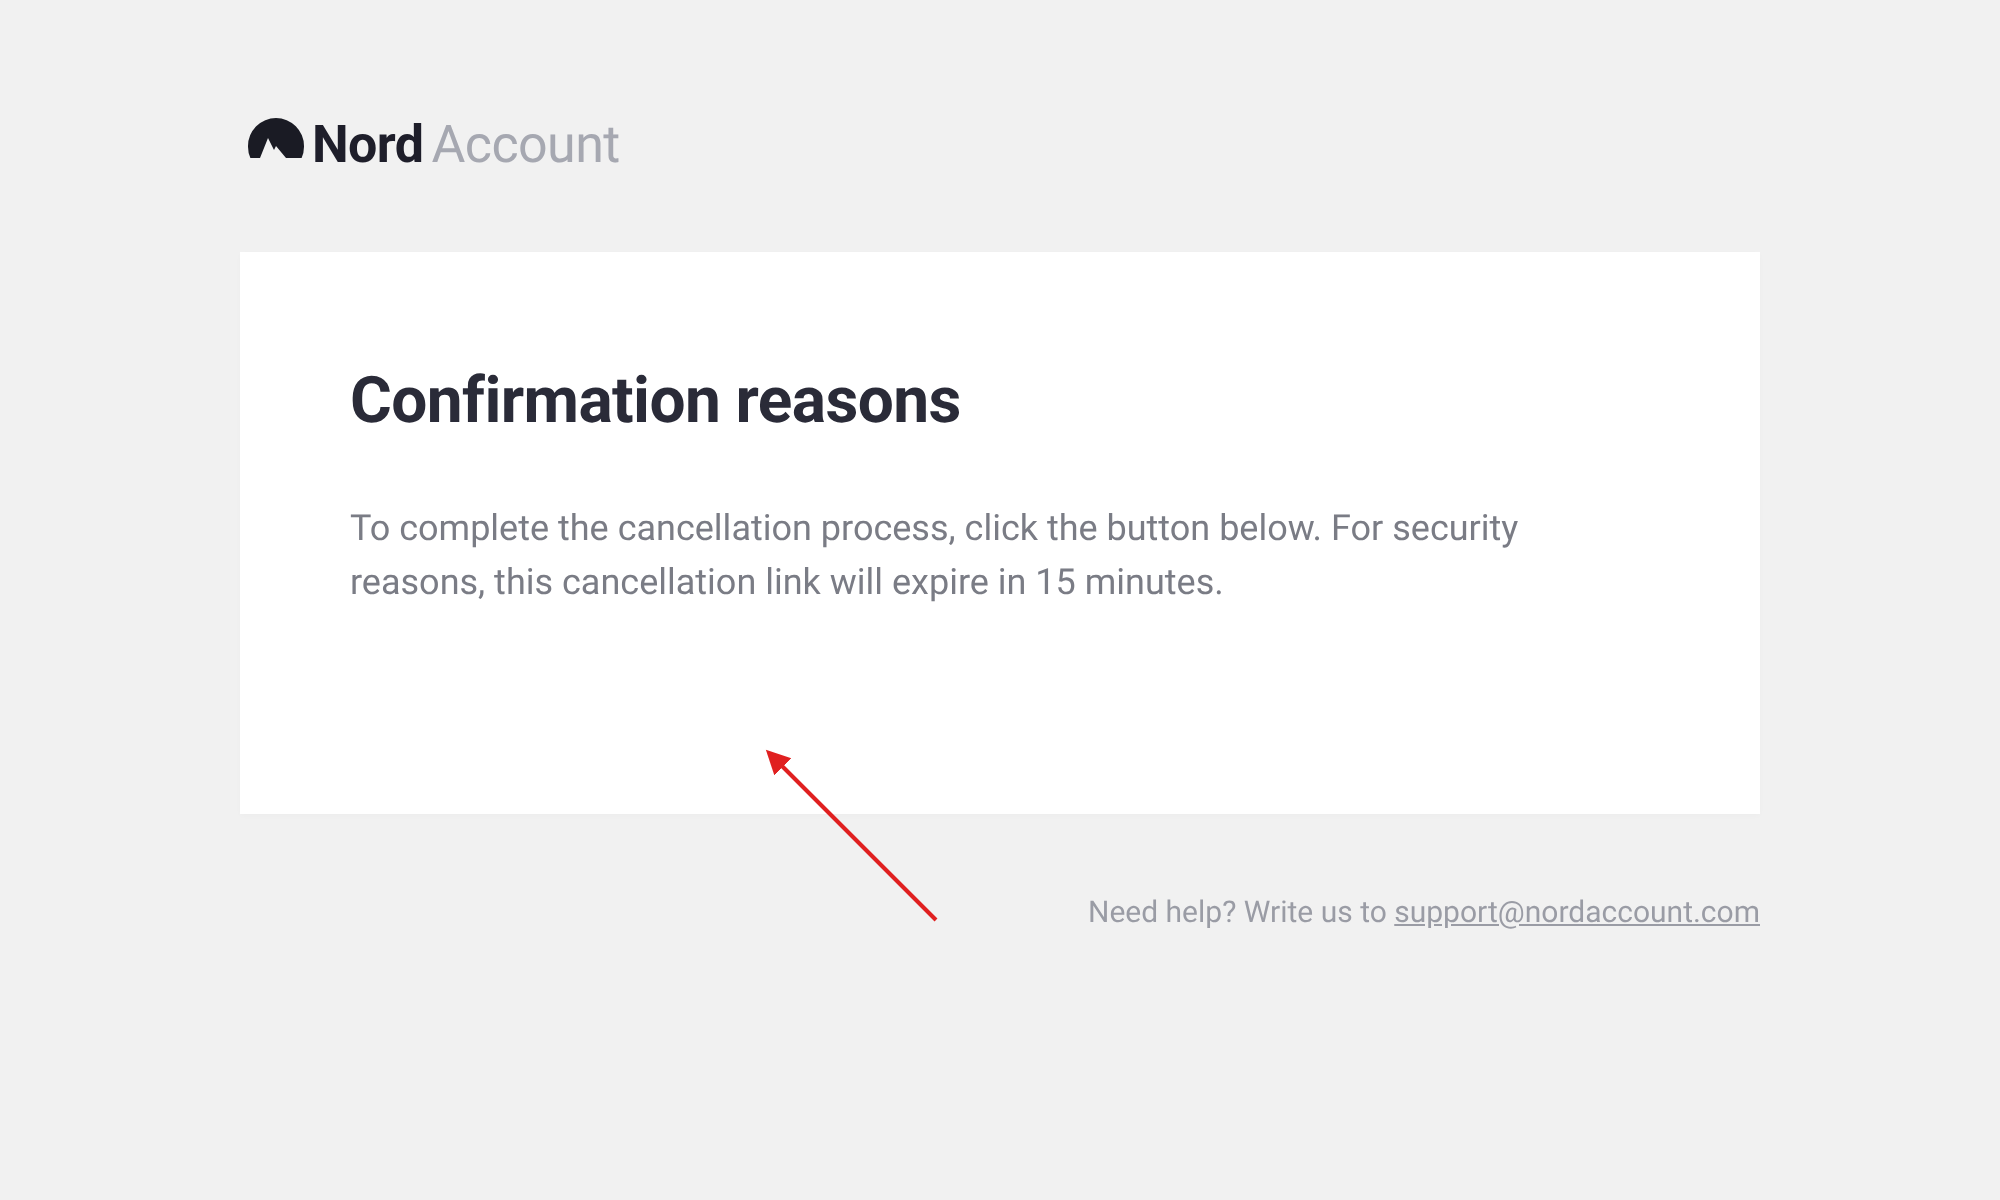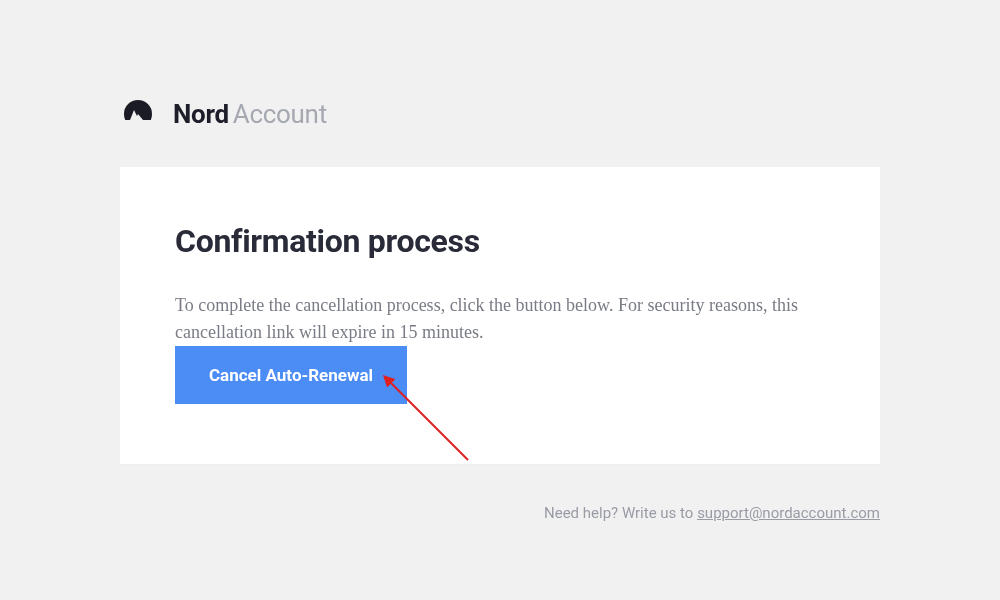--- a/index.html
+++ b/index.html
@@ -14,24 +14,23 @@
       font-family: -apple-system, BlinkMacSystemFont, "Segoe UI", Roboto, Helvetica, Arial, sans-serif;
       overflow: hidden;
       position: relative;
     }
     .container {
       padding: 55px 120px 0 120px;
     }
     .header {
       display: flex;
       align-items: center;
-      gap: 17px;
+      gap: 0;
       margin-bottom: 35px;
       padding-left: 0px;
-      margin-top: 41px;
     }
     .logo-icon {
       width: 36px;
       height: 36px;
       display: flex;
       align-items: center;
       justify-content: center;
     }
     .brand-text {
       font-size: 26px;
@@ -56,21 +55,21 @@
       font-size: 32px;
       font-weight: 700;
       color: #2a2b38;
       margin-bottom: 32px;
       letter-spacing: -0.3px;
     }
     .card-body {
       font-size: 18px;
       color: #7a7c85;
       line-height: 1.5;
-      font-family: Liberation Serif, serif;
+      margin-bottom: 42px;
     }
     .cta-button {
       display: inline-block;
       background: #4c8cf5;
       color: #ffffff;
       font-size: 17px;
       font-weight: 700;
       border: none;
       padding: 19px 34px;
       cursor: pointer;
@@ -104,23 +103,22 @@
       <svg width="36" height="36" viewBox="0 0 36 36">
         <path d="M 18 4 A 14 14 0 0 0 4 18 A 14 14 0 0 0 5.2 24 L 10 24 L 14 14 L 17 20 L 18 18 L 23 24 L 30.8 24 A 14 14 0 0 0 32 18 A 14 14 0 0 0 18 4 Z" fill="#1a1b24"></path>
       </svg>
     </span>
     <span class="brand-text">
       <span class="brand-bold">Nord</span><span class="brand-light">Account</span>
     </span>
   </div>
 
   <div class="card">
-    <h1 class="card-title">Confirmation process</h1>
+    <h1 class="card-title">Confirmation reasons</h1>
     <p class="card-body">To complete the cancellation process, click the button below. For security reasons, this cancellation link will expire in 15 minutes.</p>
-    <button class="cta-button">Cancel Auto-Renewal</button>
   </div>
 
   <div class="footer">
     <span>Need help? Write us to </span><a class="footer-link">support@nordaccount.com</a>
   </div>
 
 </div>
 
 <svg class="annotation-arrow" width="120" height="110">
   <defs>

